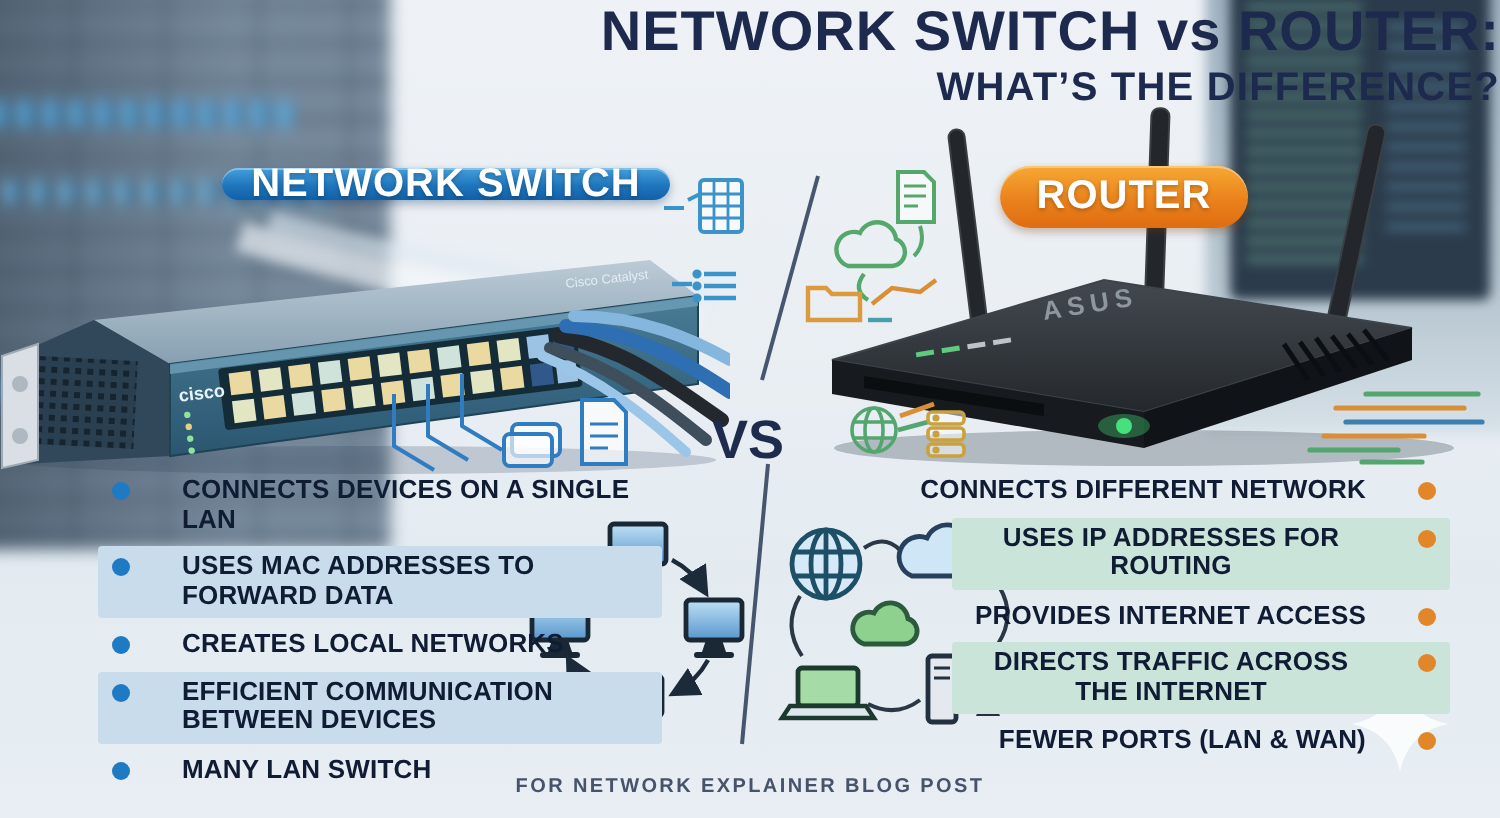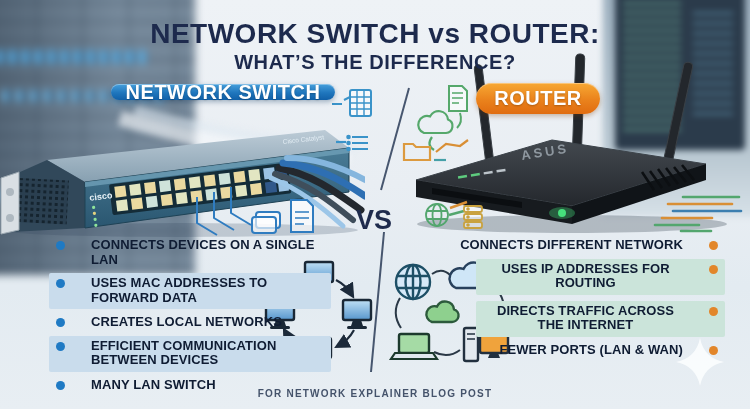--- a/index.html
+++ b/index.html
@@ -22,29 +22,29 @@
   .bg-monitor{position:absolute;right:-8px;top:-8px;width:155px;height:225px;filter:blur(3px);
     background:linear-gradient(180deg,#9db0bf 0%,#b9c8d2 72%,#d7e1e8 100%);}
   .bg-screen{position:absolute;left:12px;top:0;width:130px;height:158px;background:#2b3b4b;
     border-radius:0 0 4px 4px;}
   .bg-code1{position:absolute;left:8px;top:10px;width:58px;height:130px;
     background:repeating-linear-gradient(180deg,rgba(126,200,168,.55) 0 3px,rgba(0,0,0,0) 3px 9px);}
   .bg-code2{position:absolute;left:78px;top:20px;width:40px;height:110px;
     background:repeating-linear-gradient(180deg,rgba(110,170,200,.5) 0 3px,rgba(0,0,0,0) 3px 10px);}
   .swoosh{position:absolute;left:0;top:0;filter:blur(3px);}
   
-  .title-wrap{position:absolute;left:0;top:18px;width:100%;text-align:center;color:#1d2a4d;z-index:6;}
+  .title-wrap{position:absolute;left:0;top:0;width:100%;text-align:right;color:#1d2a4d;z-index:6;}
   .title-l1{font-size:28px;font-weight:800;letter-spacing:.5px;line-height:32px;}
   .title-l2{font-size:20px;font-weight:800;letter-spacing:.6px;line-height:24px;}
   .badge{position:absolute;display:flex;align-items:center;justify-content:center;
     color:#fff;font-weight:800;border-radius:999px;z-index:6;text-shadow:0 1px 2px rgba(0,0,0,.25);}
   .badge-switch{left:111px;top:84px;width:224px;height:16px;font-size:20px;letter-spacing:.5px;
     background:linear-gradient(180deg,#46a0dc 0%,#1f76bd 55%,#1160a8 100%);
     box-shadow:0 2px 5px rgba(20,60,100,.35), inset 0 1px 0 rgba(255,255,255,.35);}
-  .badge-router{left:476px;top:83px;width:124px;height:31px;font-size:20px;letter-spacing:.5px;
+  .badge-router{left:500px;top:83px;width:124px;height:31px;font-size:20px;letter-spacing:.5px;
     background:linear-gradient(180deg,#f7a833 0%,#ea821c 55%,#e06c10 100%);
     box-shadow:0 2px 5px rgba(120,60,10,.35), inset 0 1px 0 rgba(255,255,255,.35);}
   .vs{position:absolute;left:348px;top:205px;width:52px;text-align:center;
     font-size:27px;font-weight:800;color:#1e2b4d;z-index:6;}
   
   .list{position:absolute;top:238px;z-index:6;color:#0f1c33;}
   .list-left{left:56px;width:275px;}
   .list-right{right:32px;width:262px;display:flex;flex-direction:column;align-items:flex-end;}
   .li{display:flex;gap:26px;margin-bottom:6px;font-size:13px;font-weight:bold;line-height:14.5px;letter-spacing:.1px;}
   .li .dot{width:9px;height:9px;border-radius:50%;margin-top:3px;flex:none;}
@@ -356,20 +356,24 @@
 
   <div class="list list-right">
     <div class="li">
         <span class="txt">CONNECTS DIFFERENT NETWORK</span>
         <span class="dot"></span>
       </div>
     <div class="li hl">
         <span class="txt">USES IP ADDRESSES FOR ROUTING</span>
         <span class="dot"></span>
       </div>
+    <div class="li">
+        <span class="txt">PROVIDES INTERNET ACCESS</span>
+        <span class="dot"></span>
+      </div>
     <div class="li hl">
         <span class="txt">DIRECTS TRAFFIC ACROSS THE INTERNET</span>
         <span class="dot"></span>
       </div>
     <div class="li">
         <span class="txt">FEWER PORTS (LAN &amp; WAN)</span>
         <span class="dot"></span>
       </div>
   </div>
 

